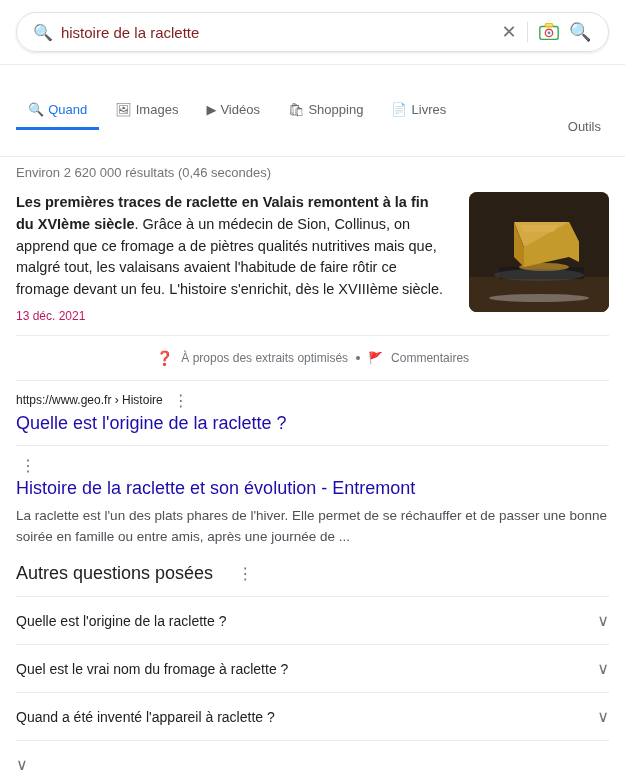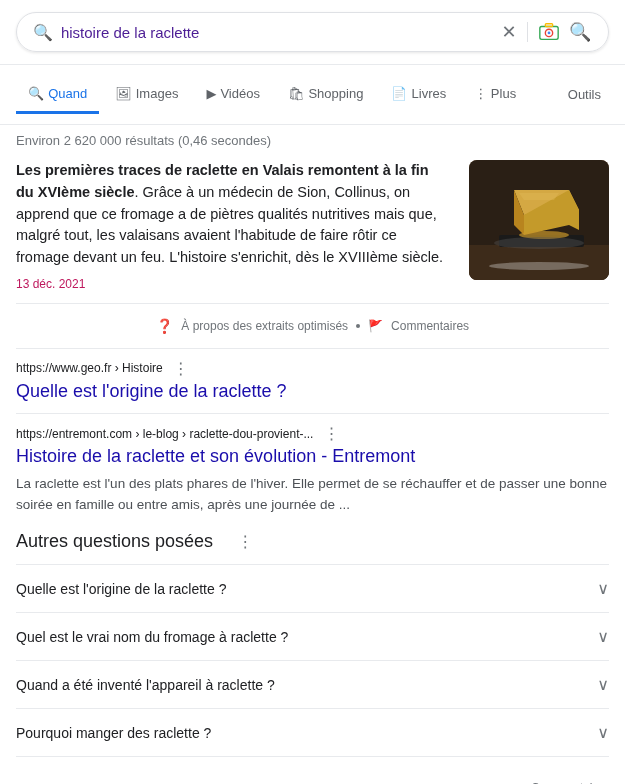--- a/index.html
+++ b/index.html
@@ -25,21 +25,21 @@
       border-radius: 24px;
       padding: 8px 16px;
       box-shadow: 0 1px 3px rgba(0,0,0,0.1);
       gap: 8px;
     }
     .search-input {
       flex: 1;
       border: none;
       outline: none;
       font-size: 15px;
-      color: #4c1d95;
+      color: #7f1d1d;
       background: transparent;
     }
     .search-icons {
       display: flex;
       align-items: center;
       gap: 10px;
     }
     .close-icon-wrap, .camera-icon-wrap, .search-icon-wrap {
       display: flex;
       align-items: center;
@@ -72,20 +72,21 @@
     }
     .nav-tab-icon {
       font-size: 13px;
     }
     .nav-spacer { flex: 1; }
     .nav-outils {
       font-size: 13px;
       color: #5f6368;
       cursor: pointer;
       padding: 22px 8px;
+      margin-top: 32px;
     }
 
     
     .results-count {
       padding: 8px 16px;
       font-size: 13px;
       color: #70757a;
     }
 
     
@@ -281,23 +282,20 @@
     <span>Vidéos</span>
   </a>
   <a class="nav-tab">
     <span class="nav-tab-icon">🛍</span>
     <span>Shopping</span>
   </a>
   <a class="nav-tab">
     <span class="nav-tab-icon">📄</span>
     <span>Livres</span>
   </a>
-  <a class="nav-tab">
-    <span>⋮ Plus</span>
-  </a>
   <div class="nav-spacer"></div>
   <span class="nav-outils">Outils</span>
 </div>
 
 <div class="results-count">Environ 2 620 000 résultats (0,46 secondes)</div>
 
 <div class="main-content">
 
   <div class="featured-snippet">
     <div class="snippet-text">
@@ -346,21 +344,20 @@
       <span class="result-url">https://www.geo.fr › Histoire</span>
       <span class="result-menu-icon">⋮</span>
     </div>
     <div class="result-title">Quelle est l'origine de la raclette ?</div>
   </div>
 
   <hr class="result-divider">
 
   <div class="search-result">
     <div class="result-url-row">
-      <span class="result-url">https://entremont.com › le-blog › raclette-dou-provient-...</span>
       <span class="result-menu-icon">⋮</span>
     </div>
     <div class="result-title">Histoire de la raclette et son évolution - Entremont</div>
     <div class="result-snippet">La raclette est l'un des plats phares de l'hiver. Elle permet de se réchauffer et de passer une bonne soirée en famille ou entre amis, après une journée de ...</div>
   </div>
 
   <div class="faq-section">
     <div class="faq-header">
       <span class="faq-title">Autres questions posées</span>
       <span class="faq-menu-icon">⋮</span>
@@ -372,21 +369,20 @@
     </div>
     <div class="faq-item">
       <span class="faq-question">Quel est le vrai nom du fromage à raclette ?</span>
       <span class="faq-chevron">∨</span>
     </div>
     <div class="faq-item">
       <span class="faq-question">Quand a été inventé l'appareil à raclette ?</span>
       <span class="faq-chevron">∨</span>
     </div>
     <div class="faq-item">
-      <span class="faq-question">Pourquoi manger des raclette ?</span>
       <span class="faq-chevron">∨</span>
     </div>
   </div>
 
 </div>
 
 <div class="bottom-bar">
   <span>Commentaires</span>
 </div>
 

